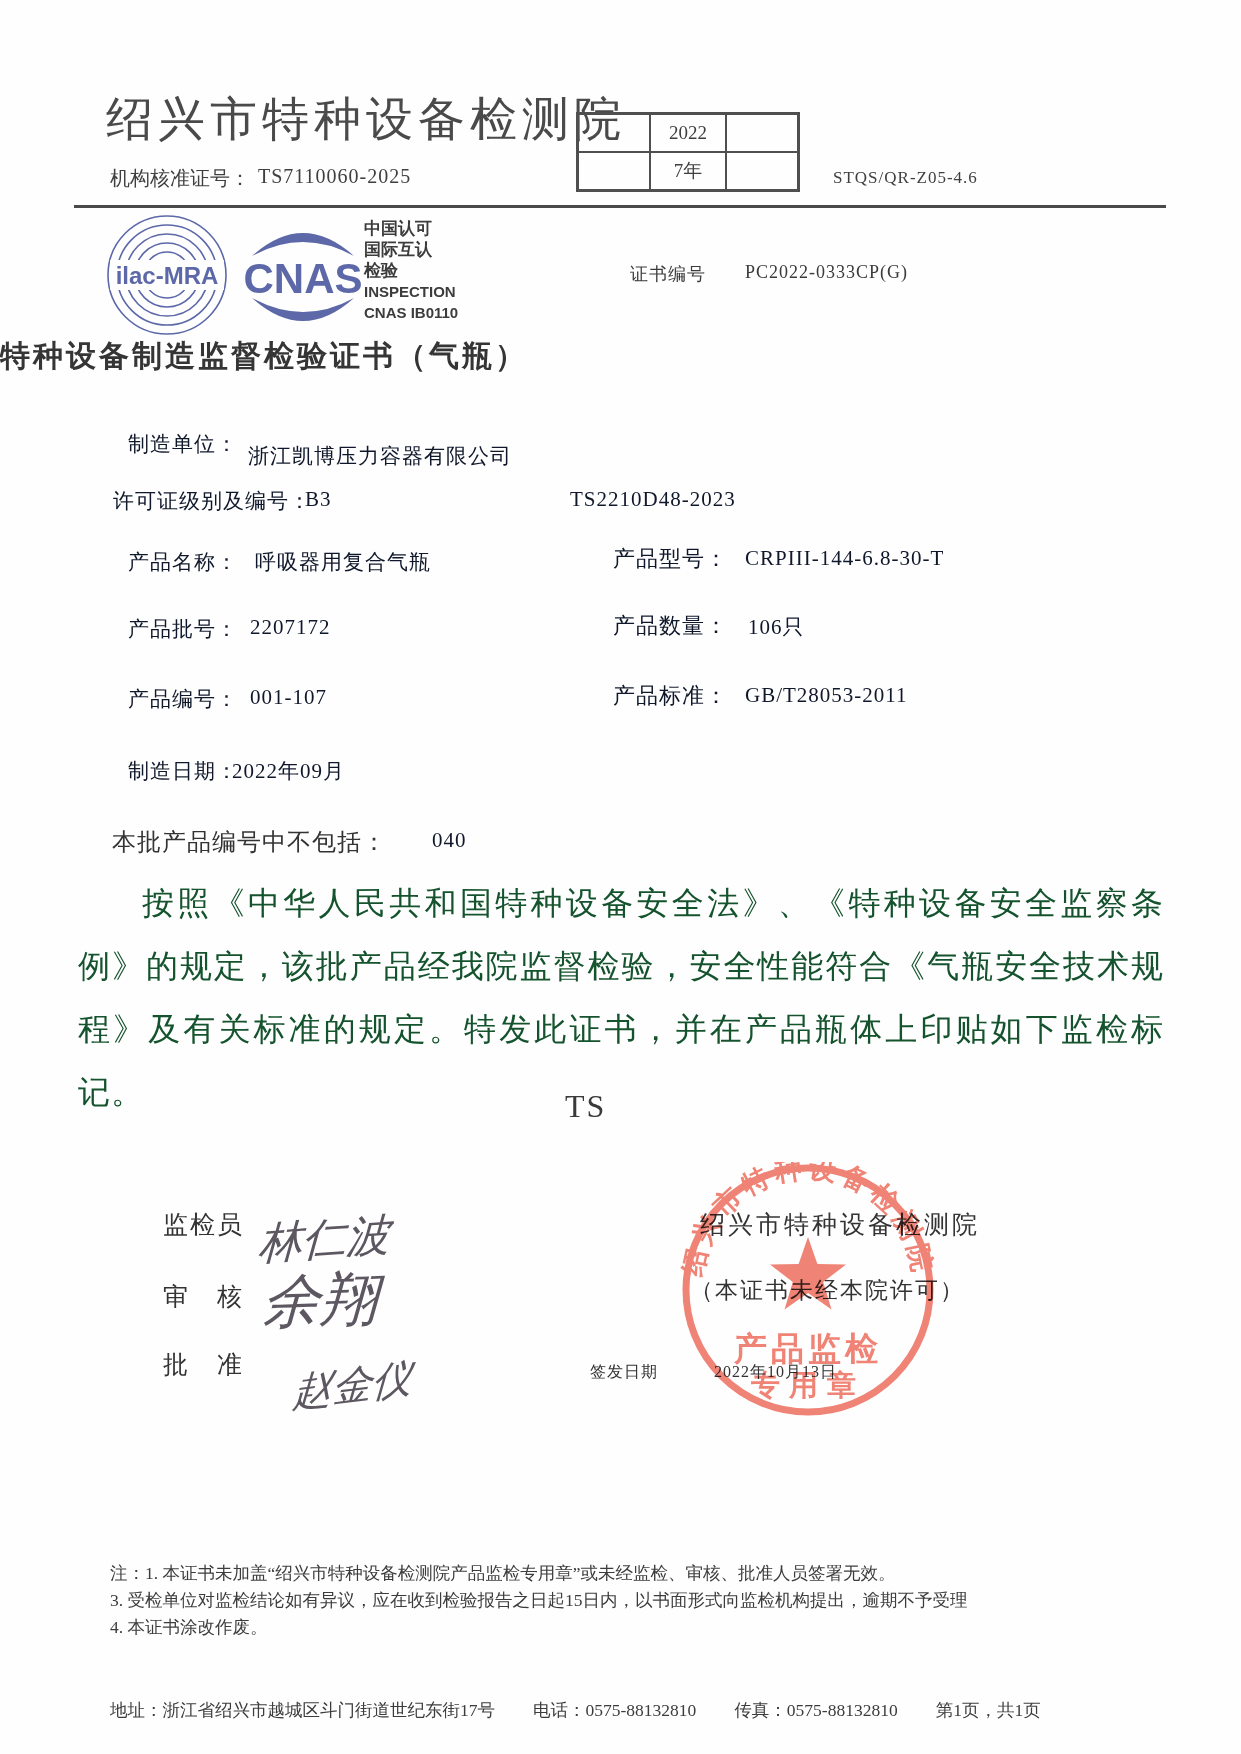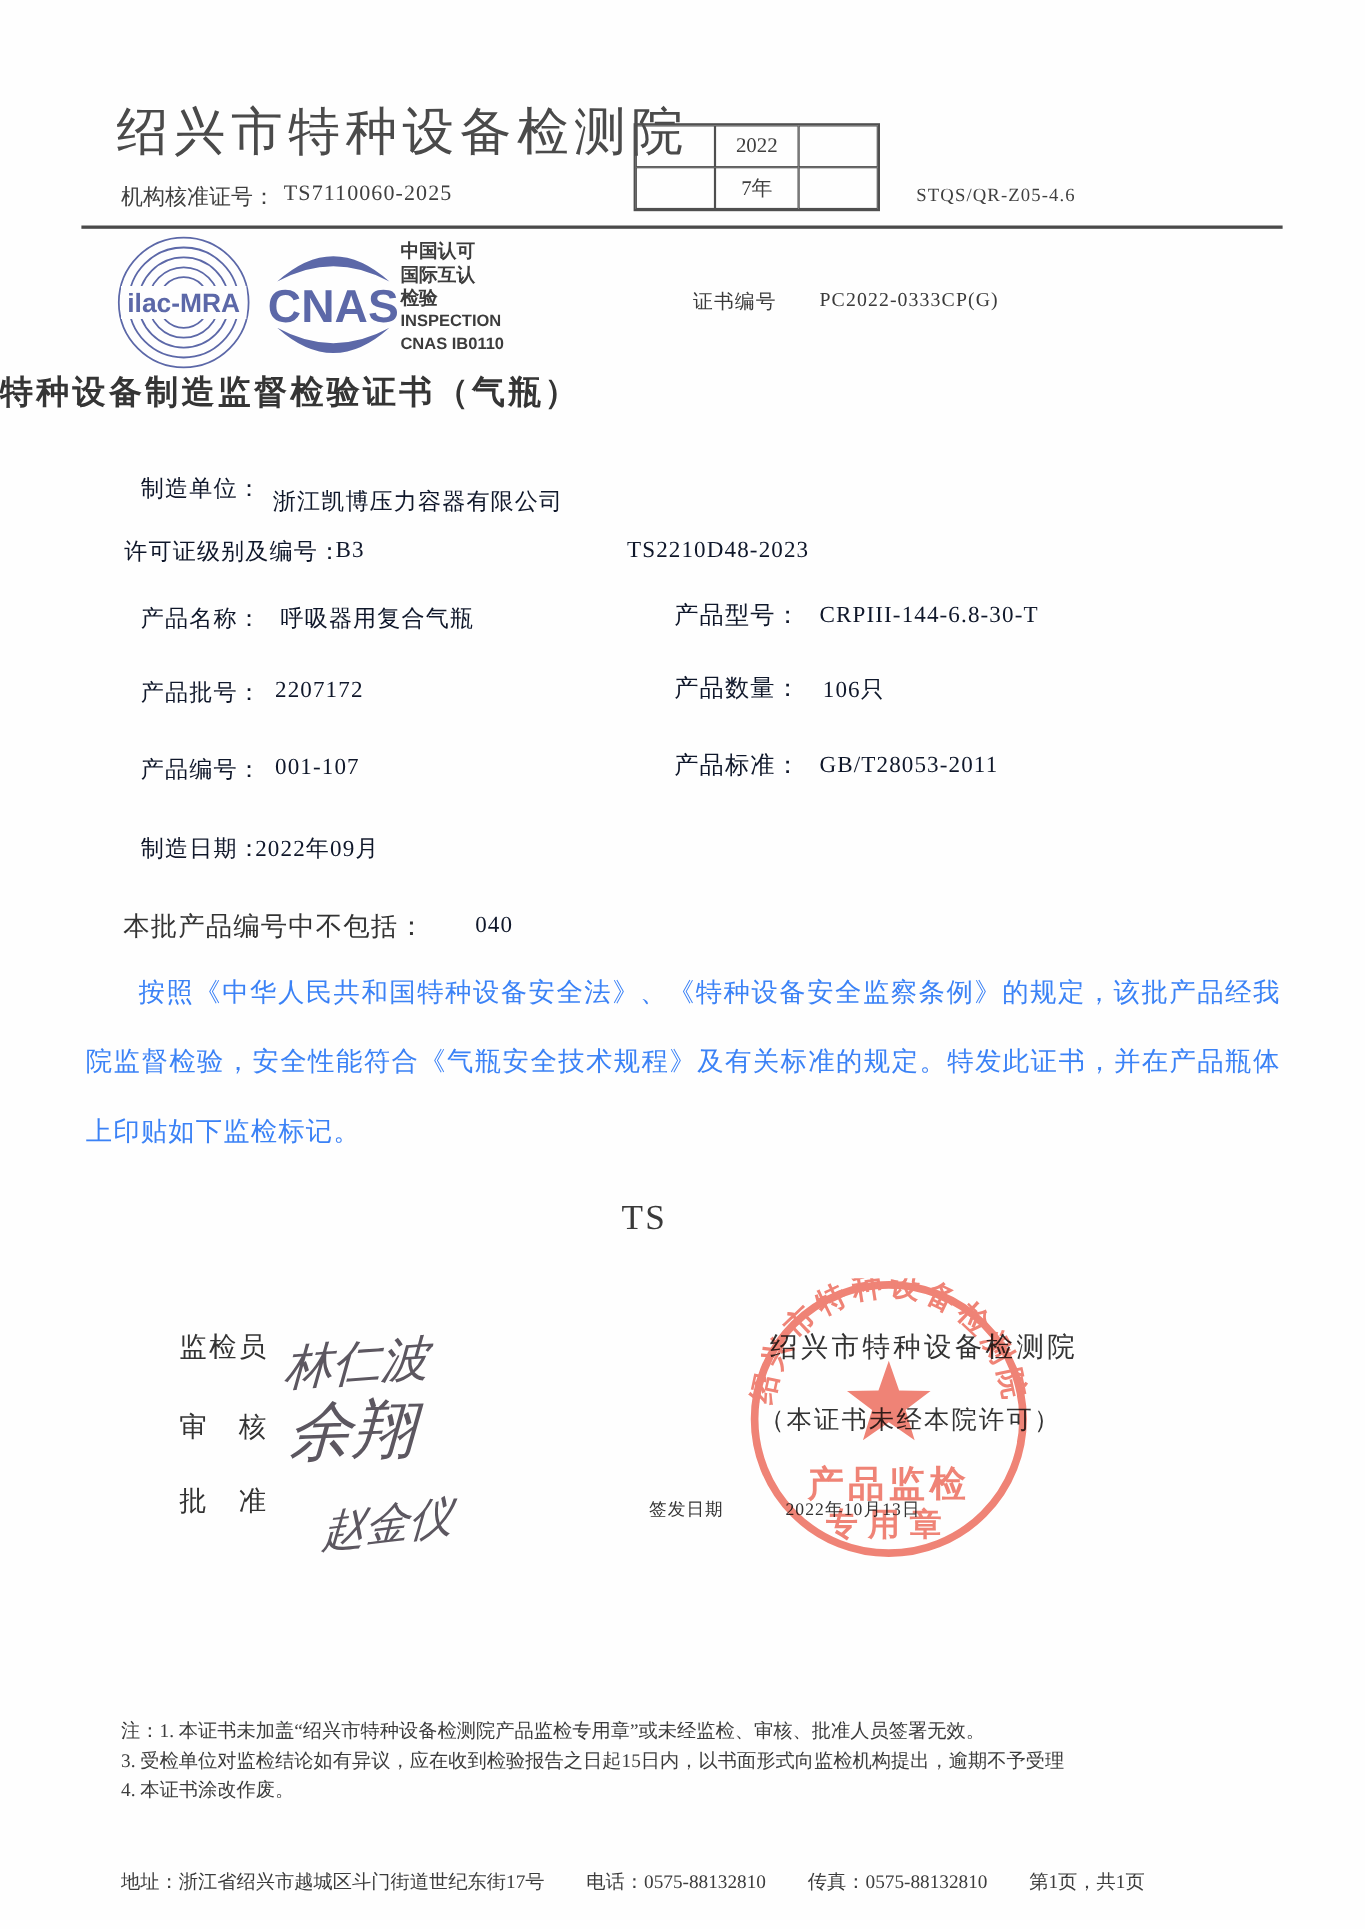--- a/index.html
+++ b/index.html
@@ -16,21 +16,21 @@
   .corner-table{display:grid;grid-template-columns:72px 76px 72px;grid-template-rows:38px 38px;border:2px solid #4f4f4f;}
   .corner-table .cell{border:1px solid #4f4f4f;display:flex;align-items:center;justify-content:center;font-size:19px;color:#3f3f3f;}
   .rule{background:#4a4a4a;height:3px;}
   .accred-lines div{line-height:21px;}
   .accred-cn{font-size:17px;font-weight:bold;color:#3c3c3c;font-family:"Liberation Sans","DejaVu Sans",sans-serif;}
   .accred-en{font-size:15px;font-weight:bold;color:#3c3c3c;font-family:"Liberation Sans","DejaVu Sans",sans-serif;}
   .certno{font-size:18px;letter-spacing:1px;}
   .main-title{font-size:30px;font-weight:bold;letter-spacing:3px;color:#353535;width:100%;text-align:left;}
   .fld{font-size:21px;color:#0f172a;letter-spacing:1px;}
   .fld-big{font-size:24px;color:#333;letter-spacing:1px;}
-  .para{font-size:24px;line-height:63px;text-align:justify;text-indent:2em;color:#3b82f6;letter-spacing:1px;}
+  .para{font-size:32px;line-height:63px;text-align:justify;text-indent:2em;color:#14532d;letter-spacing:1px;}
   .ts-mark{font-size:32px;letter-spacing:2px;color:#3a3a3a;}
   .sig-label{font-size:25px;color:#333;letter-spacing:2px;}
   .sig{font-family:"DejaVu Serif","Liberation Serif",serif;font-style:italic;color:#4b4550;opacity:.9;}
   .sig1{font-size:44px;transform:rotate(-4deg) skewX(-6deg);}
   .sig2{font-size:58px;transform:rotate(-2deg) skewX(-4deg);}
   .sig3{font-size:40px;transform:rotate(-7deg) skewX(-10deg);}
   .issue-line{font-size:16px;color:#333;letter-spacing:1px;margin-left:32px;}
   .stamp-svg{opacity:.85;mix-blend-mode:multiply;}
   .notes{font-size:17.5px;line-height:27px;color:#3c3c3c;}
   .footer{font-size:17.5px;color:#3c3c3c;display:flex;gap:38px;white-space:nowrap;}

